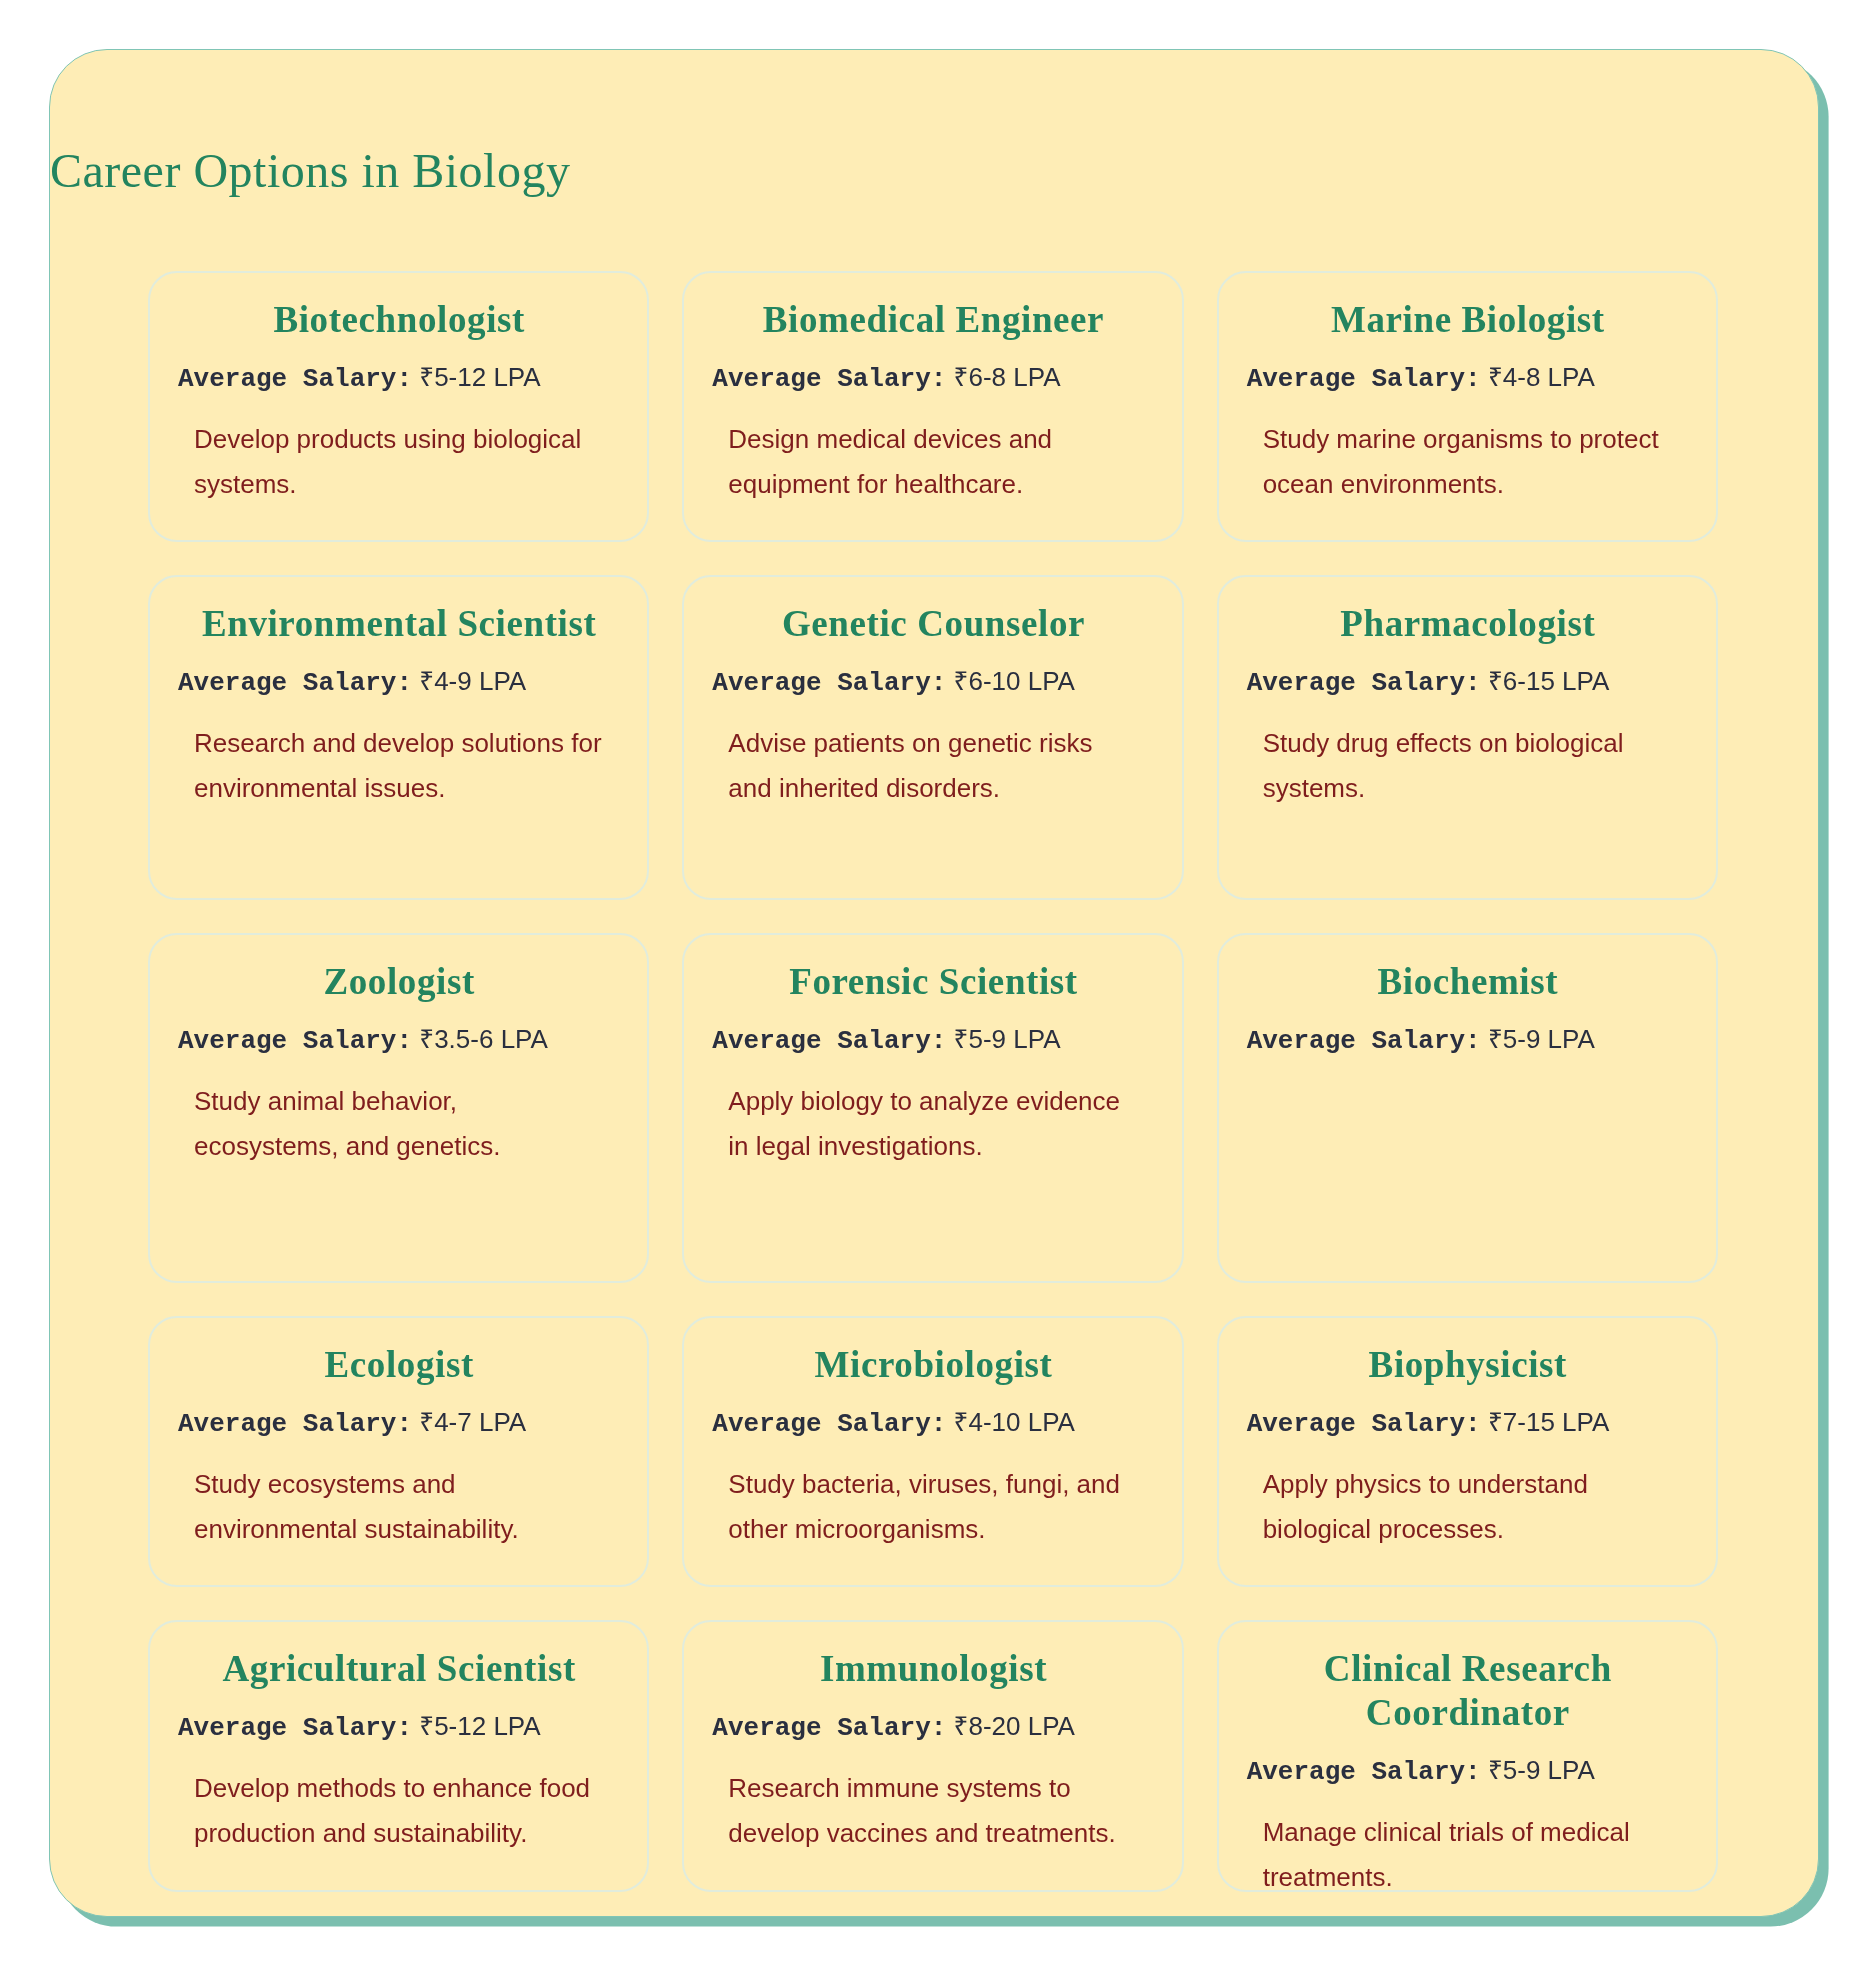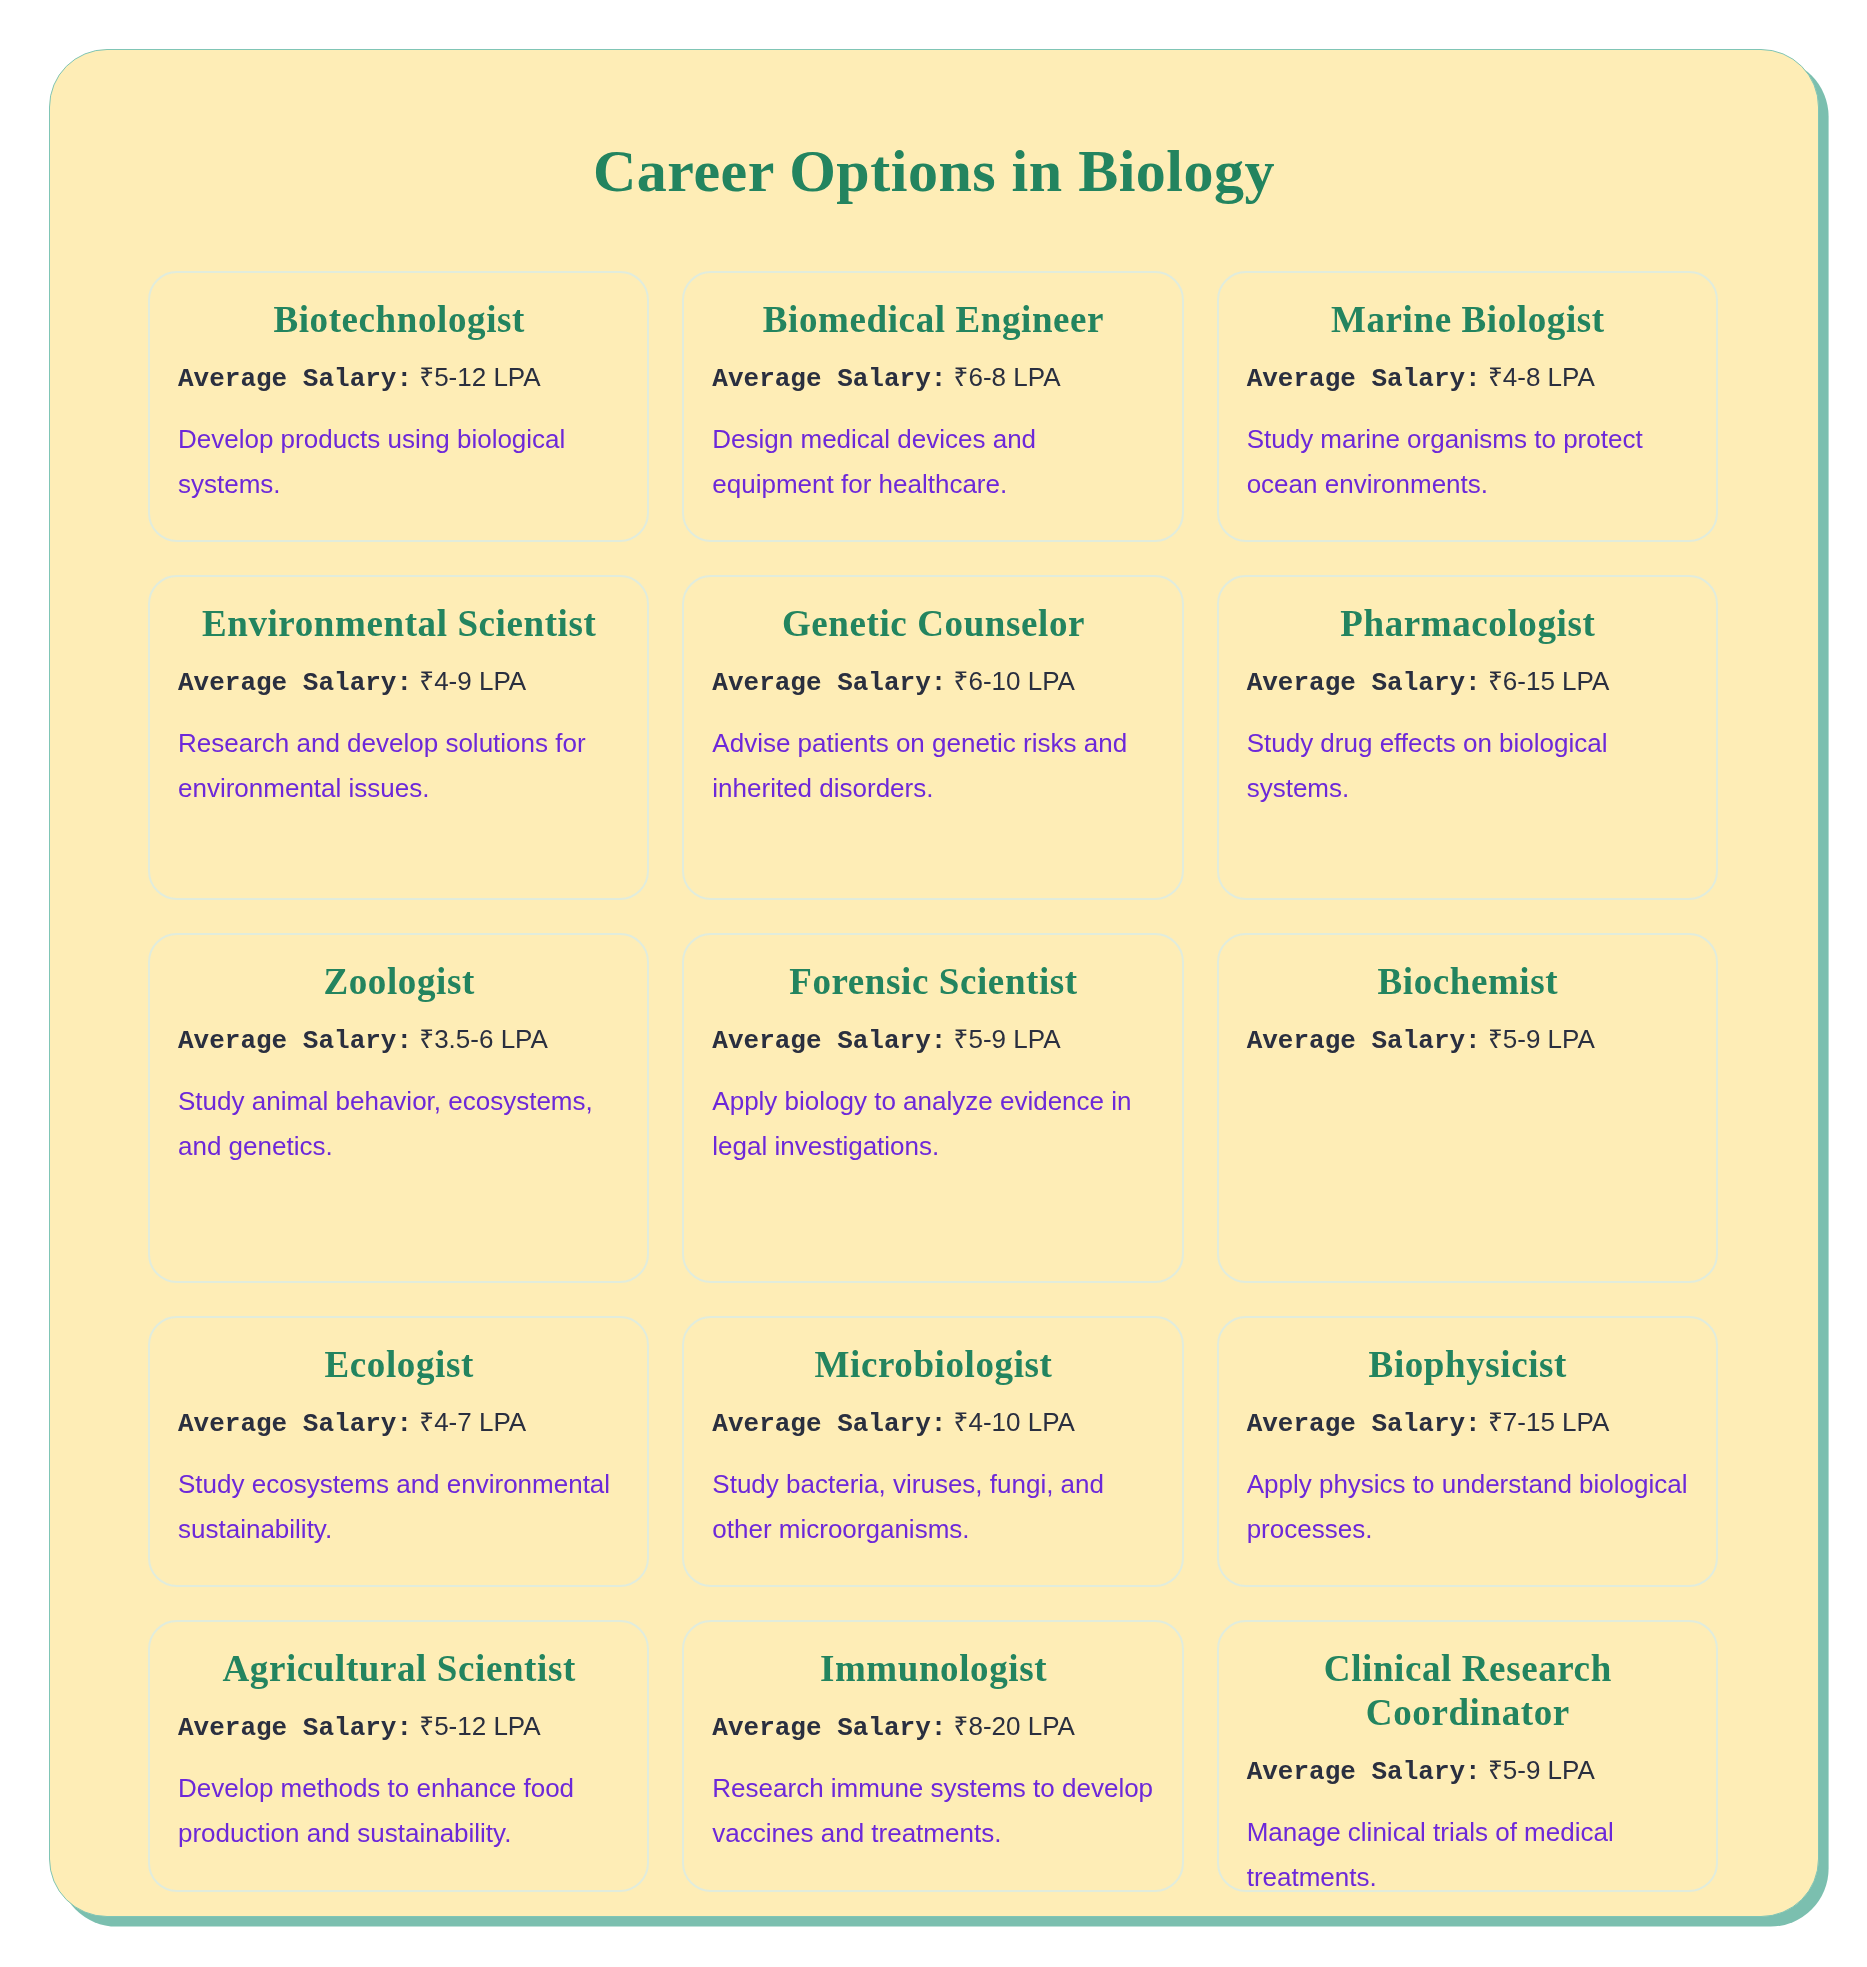--- a/index.html
+++ b/index.html
@@ -26,24 +26,23 @@
       border-radius: 58px;
       box-shadow: 9.6px 9.6px 0 0 #7BBFAF;
       padding: 0 100px 0 100px;
     }
     .page-title {
       margin: 0;
       position: absolute;
       left: 0;
       right: 0;
       top: 73px;
-      text-align: center;
       font-family: "Liberation Serif", serif;
-      font-weight: bold;
-      font-size: 60px;
+      font-weight: normal;
+      font-size: 48px;
       line-height: 96px;
       color: #23845F;
       letter-spacing: 0.5px;
     }
     .grid {
       position: absolute;
       left: 98px;
       top: 221px;
       width: 1570px;
       display: grid;
@@ -74,24 +73,24 @@
       margin: 0 0 15.4px 0;
       font-size: 26px;
       line-height: 44px;
       color: #2A2F3F;
     }
     .salary-label {
       font-weight: bold;
       font-family: Liberation Mono, monospace;
     }
     .description {
-      margin: 0;
+      margin: 16px;
       font-size: 26px;
       line-height: 45px;
-      color: #6d28d9;
+      color: #7f1d1d;
     }
     .row-1 { height: 271px; }
     .row-2 { height: 325px; }
     .row-3 { height: 350px; }
     .row-4 { height: 271px; }
     .row-5 { height: 272px; }
   </style>
 </head>
 <body>
 

